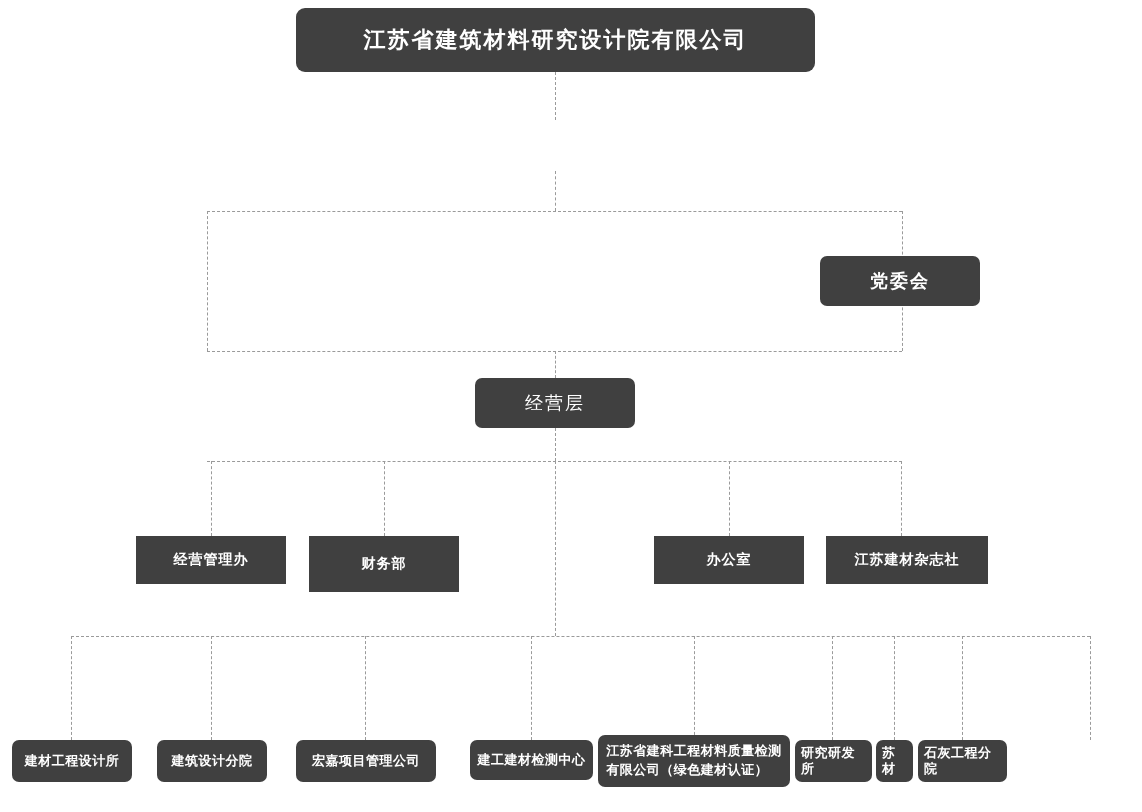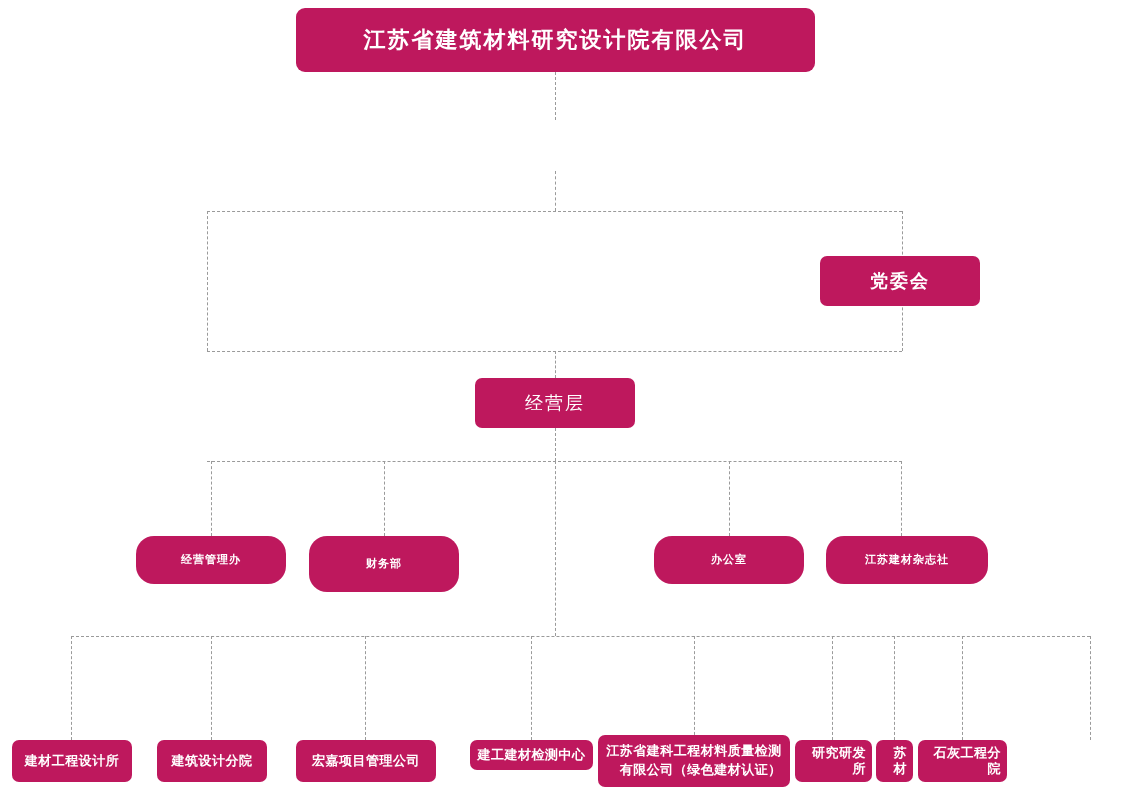--- a/index.html
+++ b/index.html
@@ -28,27 +28,27 @@
     width: 0;
   }
   .conn.h {
     border-top: 1px dashed #9a9a9a;
     height: 0;
   }
   
   .node {
     position: absolute;
     box-sizing: border-box;
-    background: #be185d;
+    background: #404040;
     color: #ffffff;
     border-radius: 7px;
     display: flex;
     align-items: center;
     justify-content: center;
-    text-align: right;
+    text-align: left;
     line-height: 1.25;
     letter-spacing: 0.5px;
     white-space: pre-line;
     user-select: none;
   }
   .node.root {
     border-radius: 9px;
     font-size: 22px;
     font-weight: 700;
     letter-spacing: 2px;
@@ -62,24 +62,24 @@
     font-size: 18px;
     font-weight: 700;
     letter-spacing: 2px;
   }
   .node.l4 {
     font-size: 18px;
     font-weight: 400;
     letter-spacing: 2px;
   }
   .node.dept {
-    font-size: 11px;
+    font-size: 14px;
     font-weight: 700;
     letter-spacing: 1px;
-    border-radius: 18px;
+    border-radius: 0;
   }
   .node.sub {
     font-size: 13px;
     font-weight: 700;
     letter-spacing: 0.5px;
     border-radius: 7px;
     padding: 0 6px;
   }
   .node.sub.two-line {
     font-size: 13px;
@@ -134,21 +134,21 @@
   <div class="node dept" style="left:654px; top:536px; width:150px; height:48px;">办公室</div>
 
   <div class="node dept" style="left:826px; top:536px; width:162px; height:48px;">江苏建材杂志社</div>
 
   <div class="node sub" style="left:12px; top:740px; width:120px; height:42px;">建材工程设计所</div>
 
   <div class="node sub" style="left:157px; top:740px; width:110px; height:42px;">建筑设计分院</div>
 
   <div class="node sub" style="left:296px; top:740px; width:140px; height:42px;">宏嘉项目管理公司</div>
 
-  <div class="node sub" style="left:470px; top:740px; width:123px; height:30px;">建工建材检测中心</div>
+  <div class="node sub" style="left:470px; top:740px; width:123px; height:40px;">建工建材检测中心</div>
 
   <div class="node sub two-line" style="left:598px; top:735px; width:192px; height:52px;">江苏省建科工程材料质量检测
 有限公司（绿色建材认证）</div>
 
   <div class="node sub" style="left:795px; top:740px; width:77px; height:42px;">研究研发所</div>
 
   <div class="node sub" style="left:876px; top:740px; width:37px; height:42px;">苏材</div>
 
   <div class="node sub" style="left:918px; top:740px; width:89px; height:42px;">石灰工程分院</div>
 

